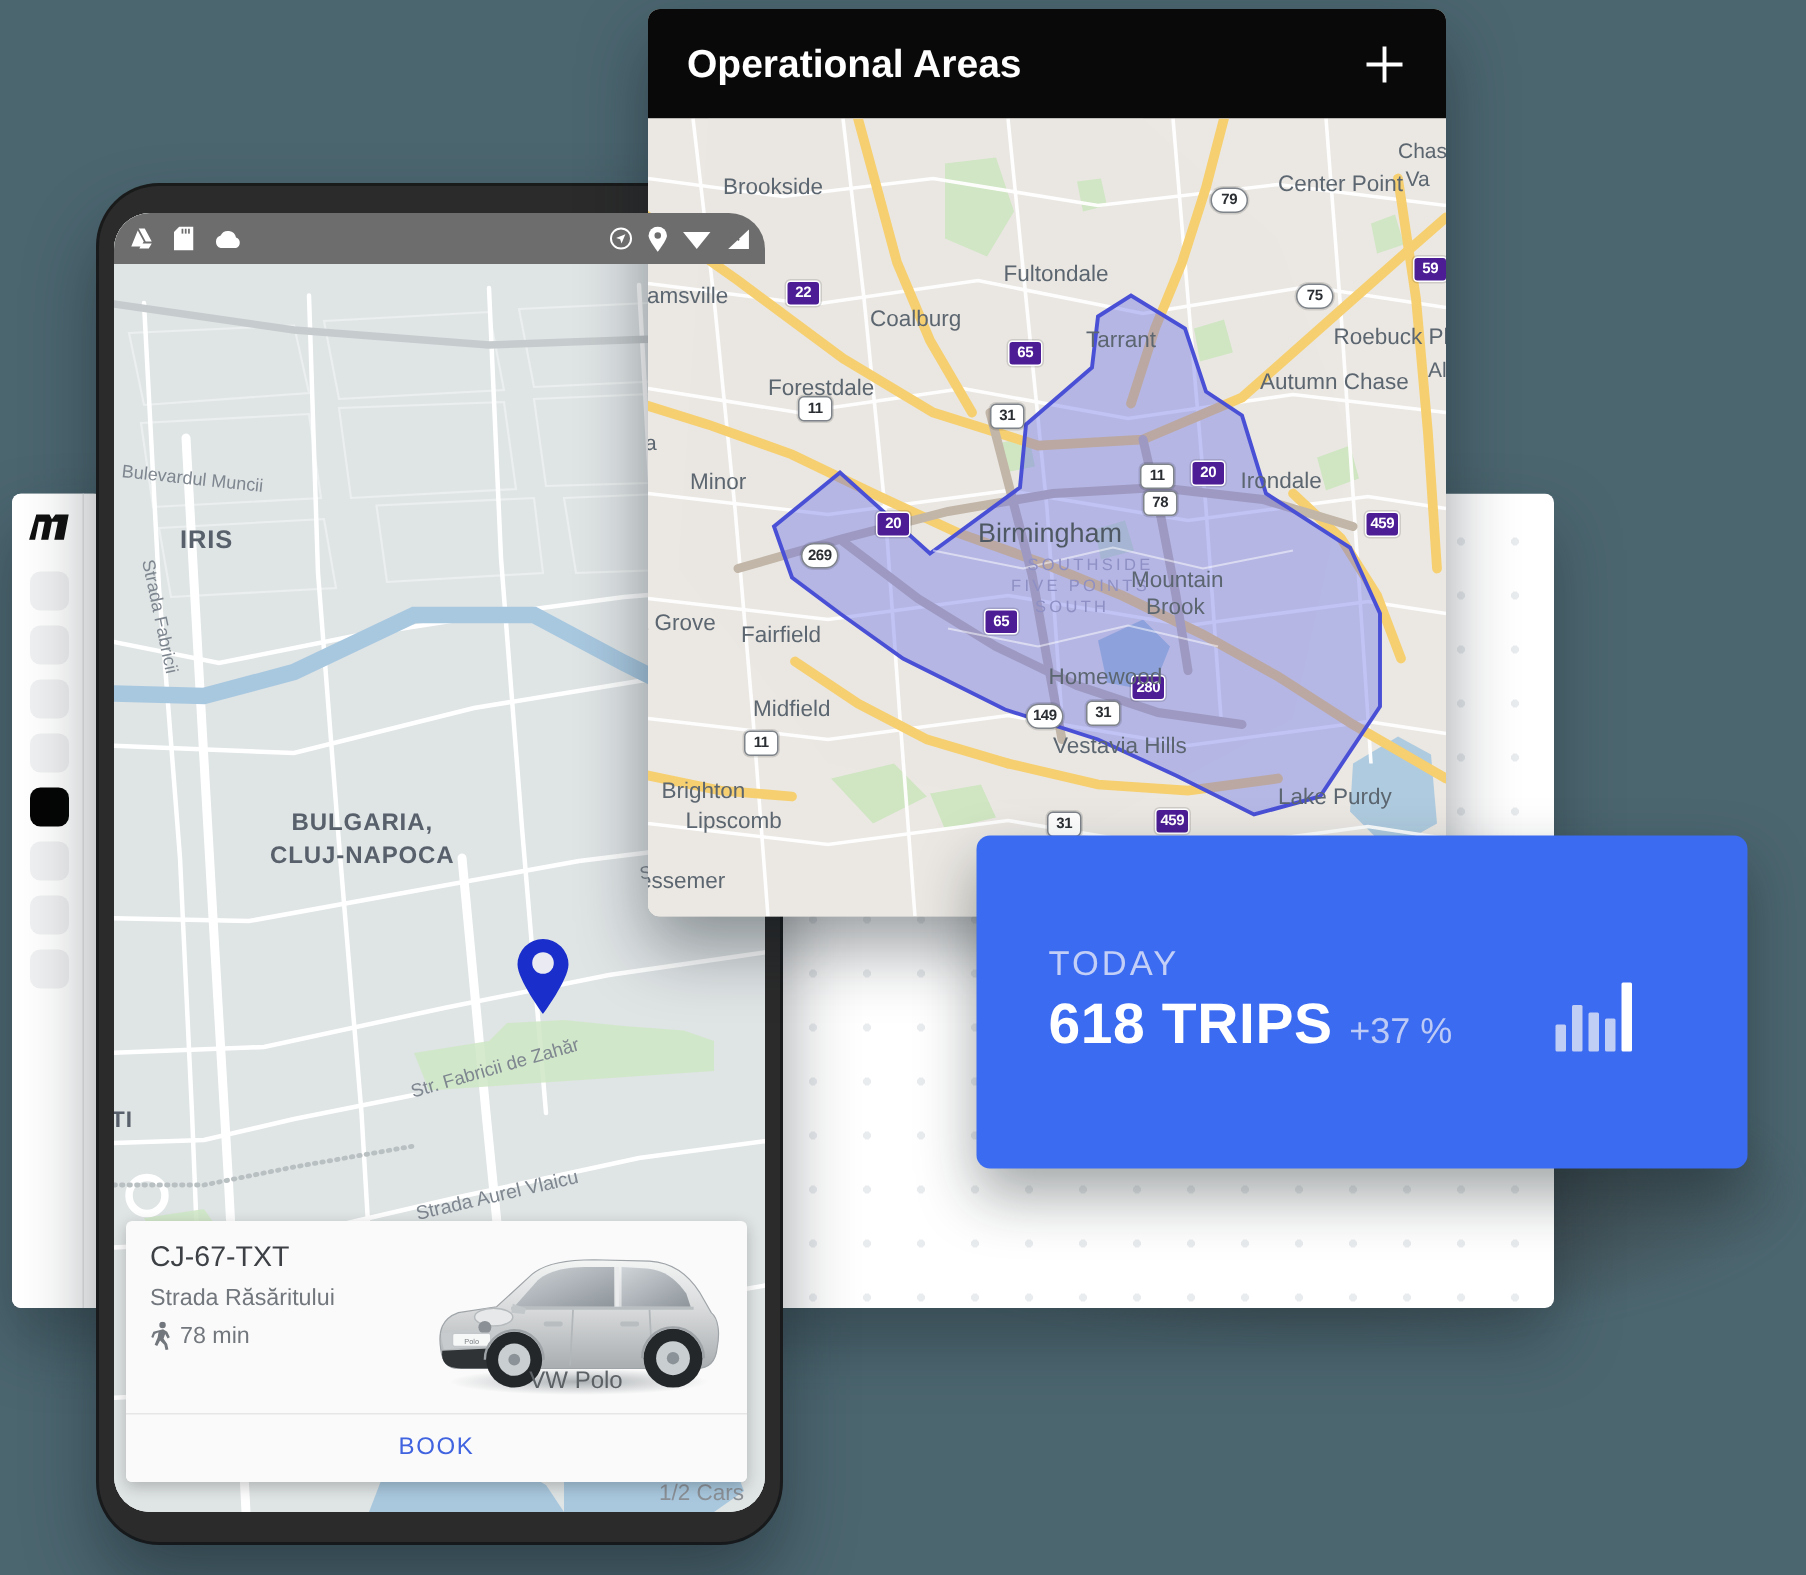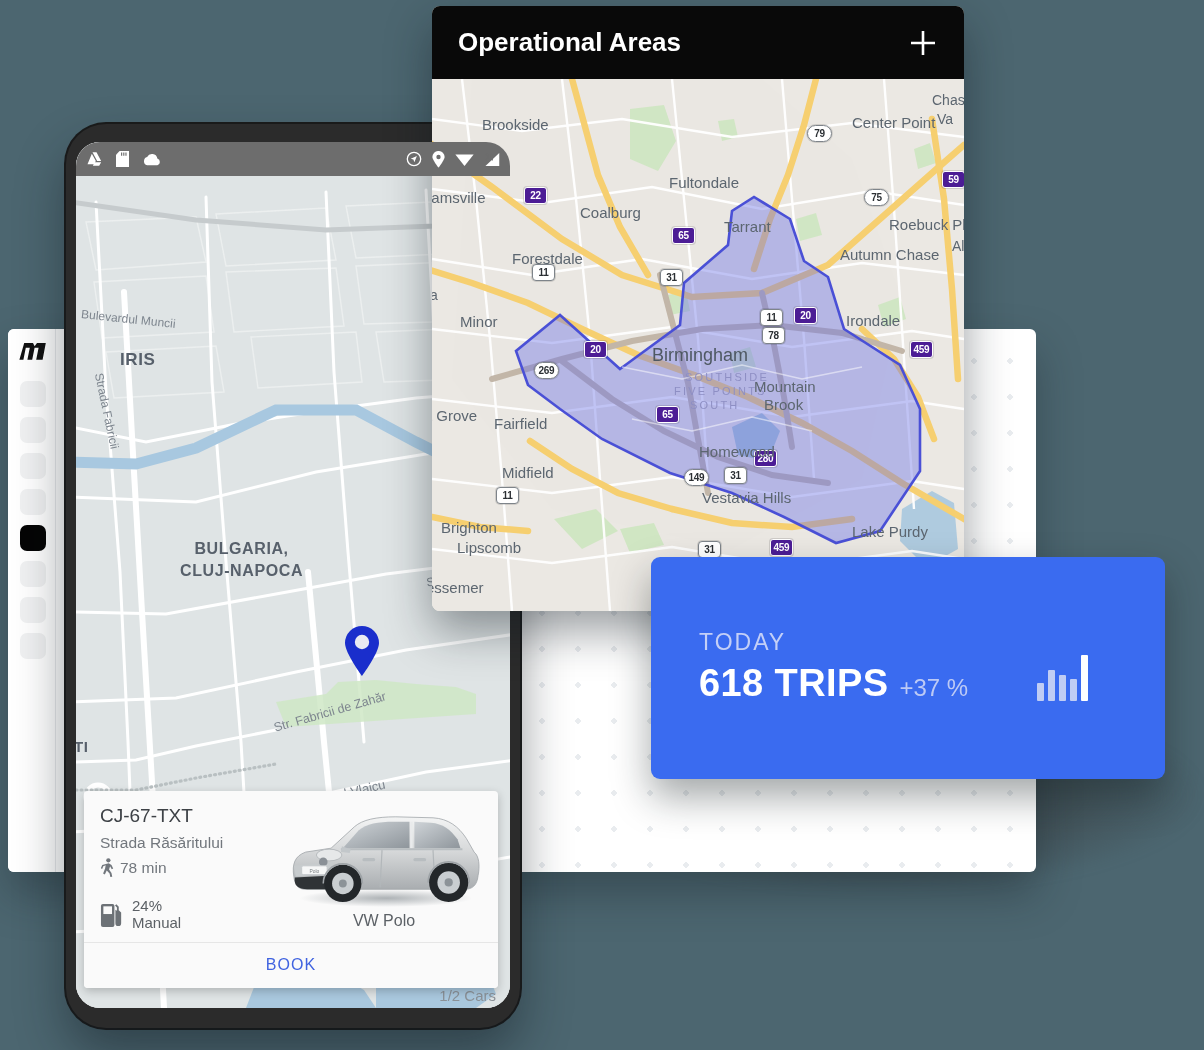--- a/index.html
+++ b/index.html
@@ -326,31 +326,20 @@
         <div class="book-body">
           <div class="book-info">
             <div class="plate">CJ-67-TXT</div>
             <div class="addr">Strada Răsăritului</div>
             <div class="walkrow">
               <svg width="15" height="19" viewBox="0 0 16 22">
                 <circle cx="9" cy="2.7" r="2.5" fill="#72777d"></circle>
                 <path d="M9.4 6 L12.6 8 L14.6 12.2 L12.9 13.1 L11 9.6 L9.8 13.4 L12.6 17.3 L13.5 21.6 L11.3 22 L10.4 18 L7.1 14.6 L4.9 19 L2.9 18 L5.2 12.3 L5.9 8.3 L3.1 9.6 L1.8 12.7 L0.3 12 L1.9 8 Z" fill="#72777d"></path>
               </svg>
               <span>78 min</span>
-            </div>
-            <div class="fuelrow">
-              <svg width="25" height="26" viewBox="0 0 26 27">
-                <rect x="1" y="2" width="14" height="24" rx="2" fill="#6c7176"></rect>
-                <rect x="3.5" y="4.5" width="9" height="8" fill="#fafafa"></rect>
-                <path d="M16 8 L16 22 A3 3 0 0 0 22 22 L22 11 L19.5 8.6 L19.5 5 L17 2.2 L15.6 3.6 L17.6 5.8 L17.6 9 Z" fill="#6c7176"></path>
-              </svg>
-              <div class="fuel-text">
-                <div>24%</div>
-                <div>Manual</div>
-              </div>
             </div>
           </div>
           <div class="book-car">
             <svg width="196" height="104" viewBox="0 0 200 106">
               <defs>
                 <linearGradient id="bodyG" x1="0" y1="0" x2="0" y2="1">
                   <stop offset="0" stop-color="#f3f4f4"></stop>
                   <stop offset="0.45" stop-color="#d8dadb"></stop>
                   <stop offset="1" stop-color="#a9adb0"></stop>
                 </linearGradient>
@@ -510,21 +499,21 @@
       <div class="bham-label" style="left:237px; top:95px;  font-size:15px;">Fultondale</div>
       <div class="bham-label" style="left:-4px;  top:110px; font-size:15px;">lamsville</div>
       <div class="bham-label" style="left:148px; top:125px; font-size:15px;">Coalburg</div>
       <div class="bham-label" style="left:292px; top:139px; font-size:15px;">Tarrant</div>
       <div class="bham-label" style="left:457px; top:137px; font-size:15px;">Roebuck Plaz</div>
       <div class="bham-label" style="left:520px; top:159px; font-size:14px;">Al</div>
       <div class="bham-label" style="left:80px;  top:171px; font-size:15px;">Forestdale</div>
       <div class="bham-label" style="left:408px; top:167px; font-size:15px;">Autumn Chase</div>
       <div class="bham-label" style="left:28px;  top:234px; font-size:15px;">Minor</div>
       <div class="bham-label" style="left:-2px;  top:208px; font-size:14px;">a</div>
-      <div class="bham-label" style="left:414px; top:233px; font-size:15px;">Irondale</div>
+      <div class="bham-label" style="left:395px; top:233px; font-size:15px;">Irondale</div>
       <div class="bham-label" style="left:220px; top:266px; font-size:18px; color:#4e5862;">Birmingham</div>
       <div class="bham-label" style="left:253px; top:292px; font-size:11px; letter-spacing:2.2px; color:#8e8fc4;">SOUTHSIDE</div>
       <div class="bham-label" style="left:242px; top:306px; font-size:11px; letter-spacing:2.2px; color:#8e8fc4;">FIVE POINTS</div>
       <div class="bham-label" style="left:258px; top:320px; font-size:11px; letter-spacing:2.2px; color:#8e8fc4;">SOUTH</div>
       <div class="bham-label" style="left:322px; top:299px; font-size:15px;">Mountain</div>
       <div class="bham-label" style="left:332px; top:317px; font-size:15px;">Brook</div>
       <div class="bham-label" style="left:-4px;  top:328px; font-size:15px;">t Grove</div>
       <div class="bham-label" style="left:62px;  top:336px; font-size:15px;">Fairfield</div>
       <div class="bham-label" style="left:267px; top:364px; font-size:15px;">Homewood</div>
       <div class="bham-label" style="left:70px;  top:385px; font-size:15px;">Midfield</div>

